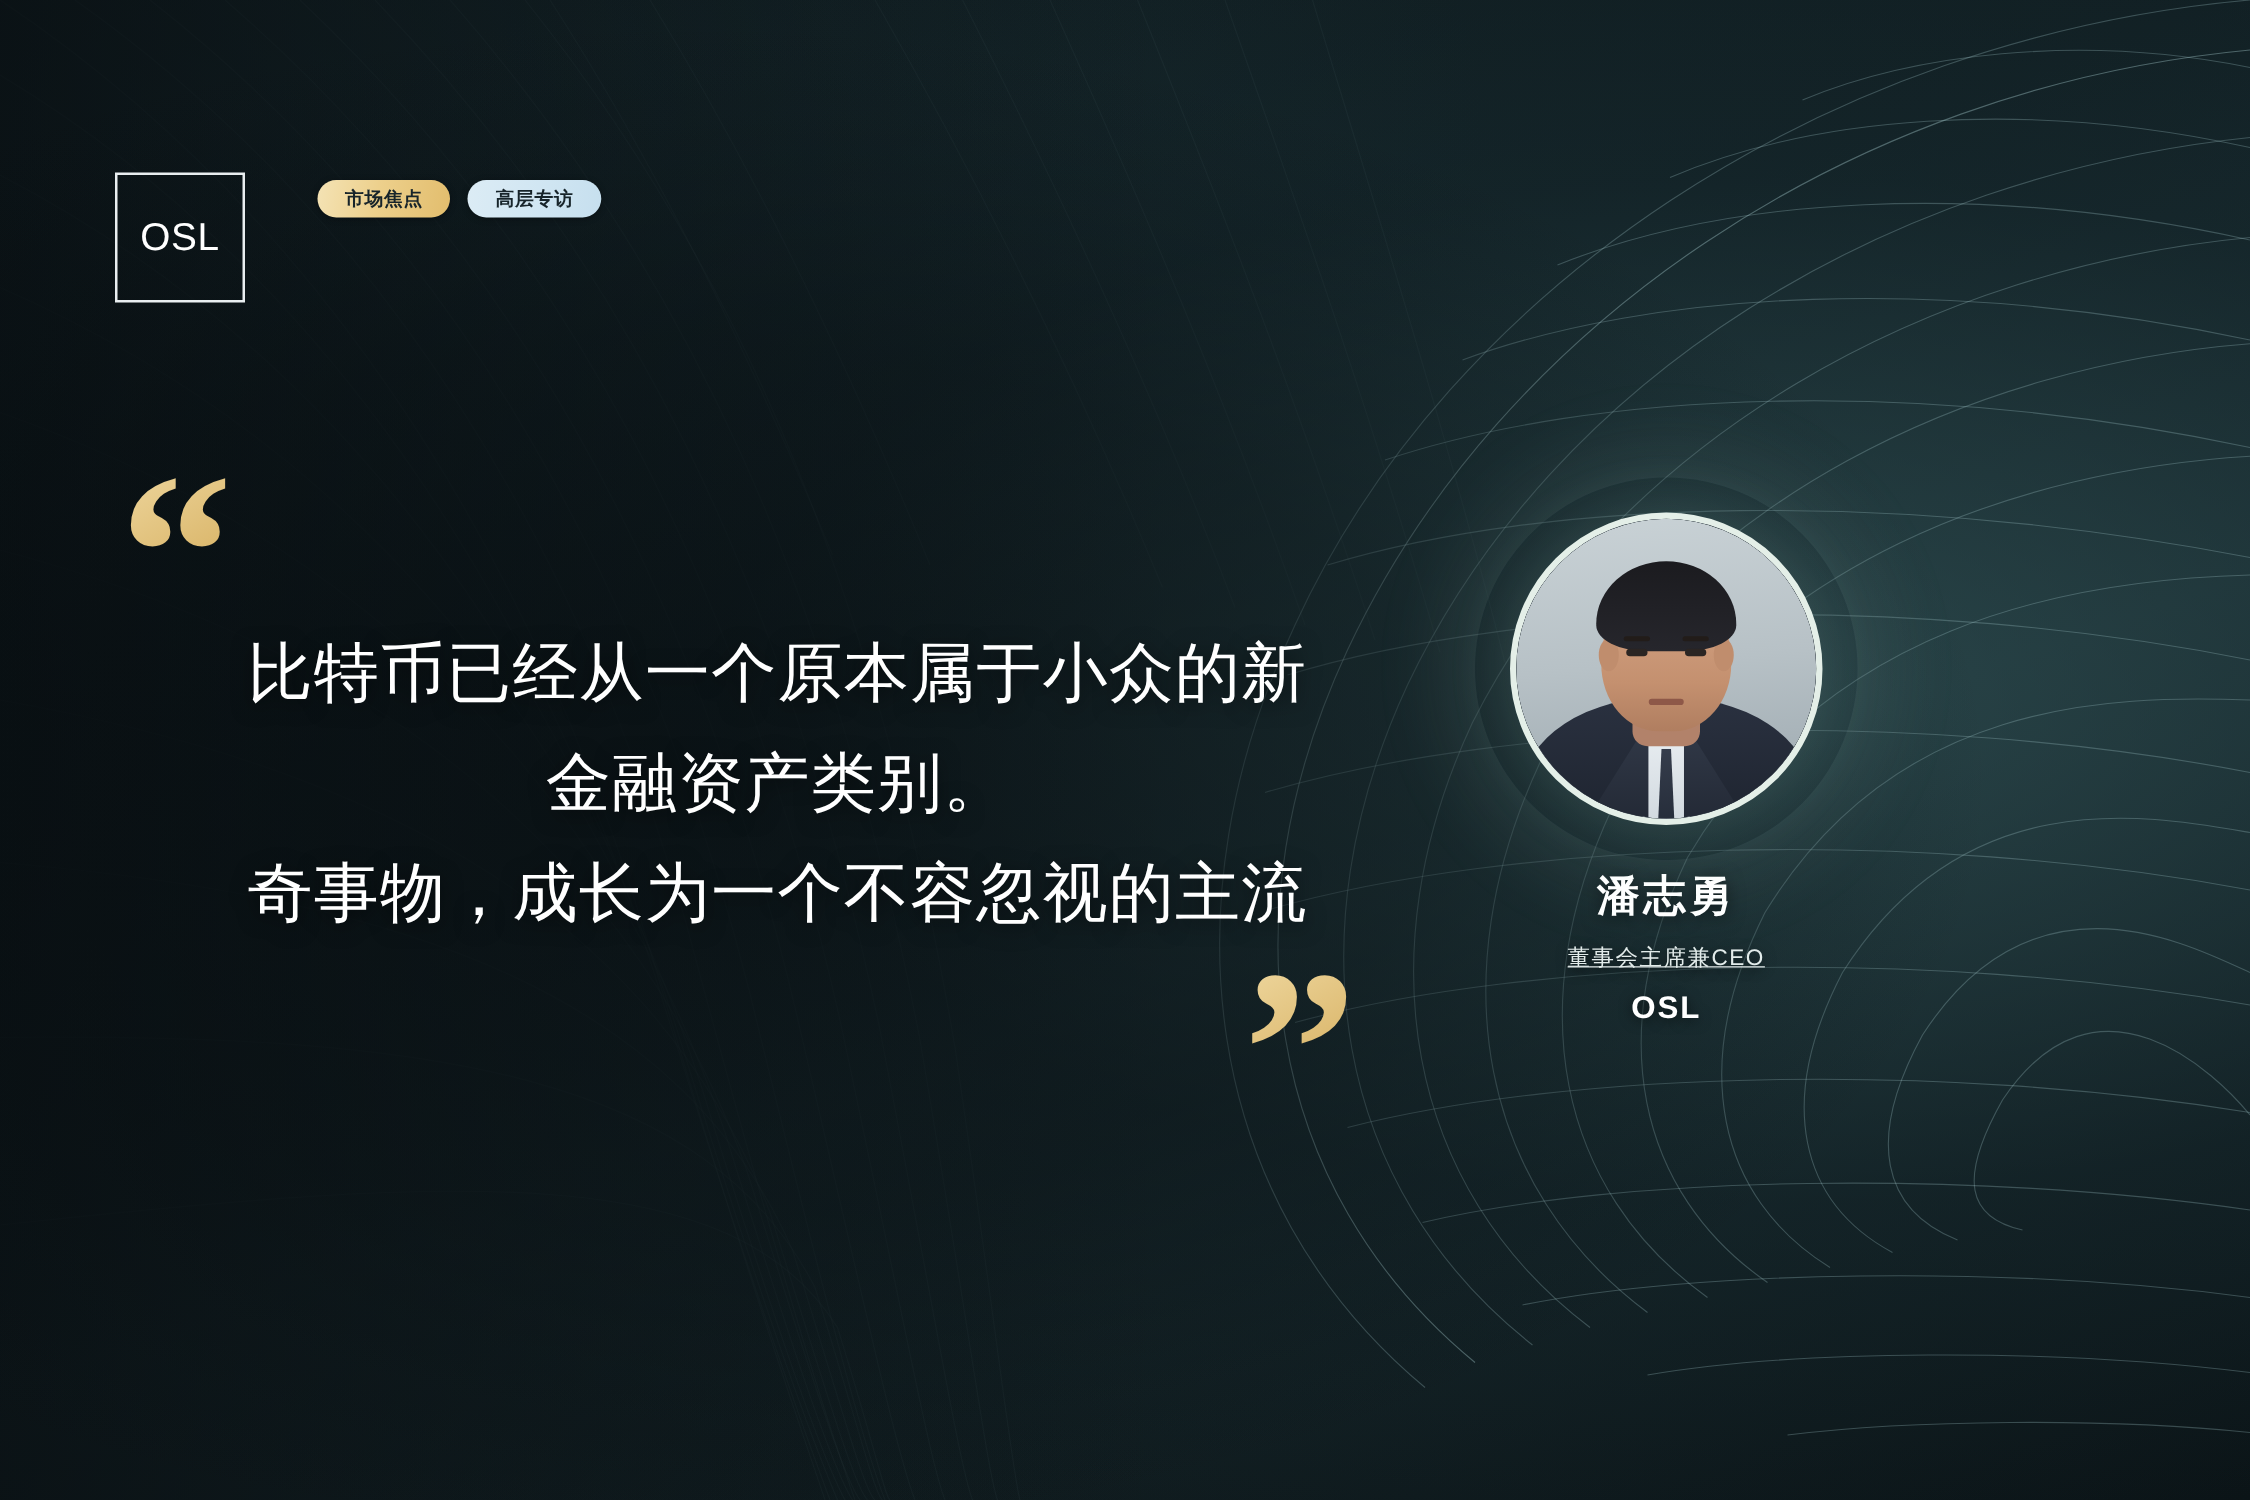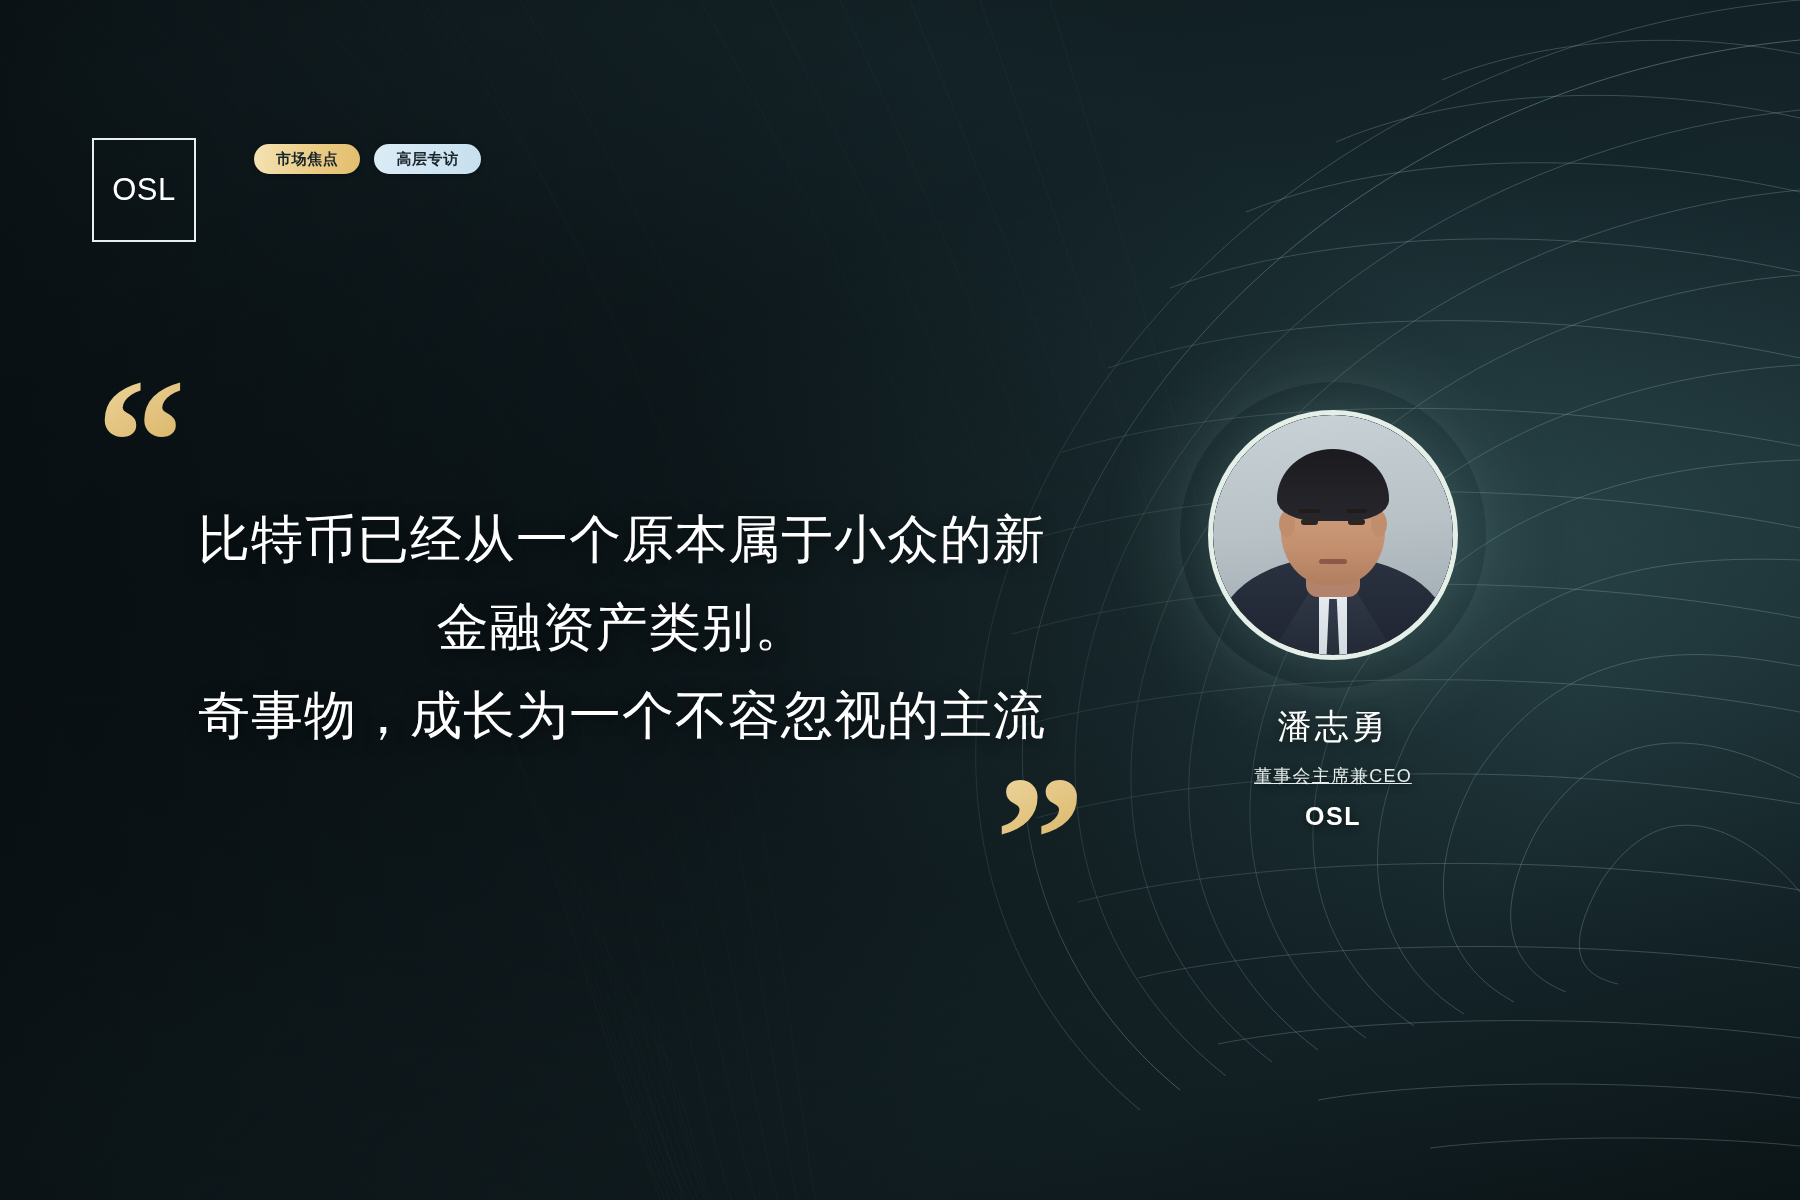--- a/index.html
+++ b/index.html
@@ -301,24 +301,24 @@
   .avatar-glow {
     position: absolute;
     left: -28px; top: -28px;
     width: 306px; height: 306px;
     border-radius: 50%;
     box-shadow: 0 0 70px 18px rgba(200,235,225,0.10);
     pointer-events: none;
   }
 
   .speaker-name {
-    margin-top: 44px;
+    margin-top: 34px;
     color: #ffffff;
     font-size: 34px;
-    font-weight: 400;
+    font-weight: 700;
     letter-spacing: 3px;
     text-shadow: 0 2px 14px rgba(0,0,0,0.6);
   }
   .speaker-title {
     margin-top: 14px;
     color: #e3eceb;
     font-size: 18px;
     font-weight: 400;
     letter-spacing: 1.2px;
     text-shadow: 0 2px 10px rgba(0,0,0,0.6);

